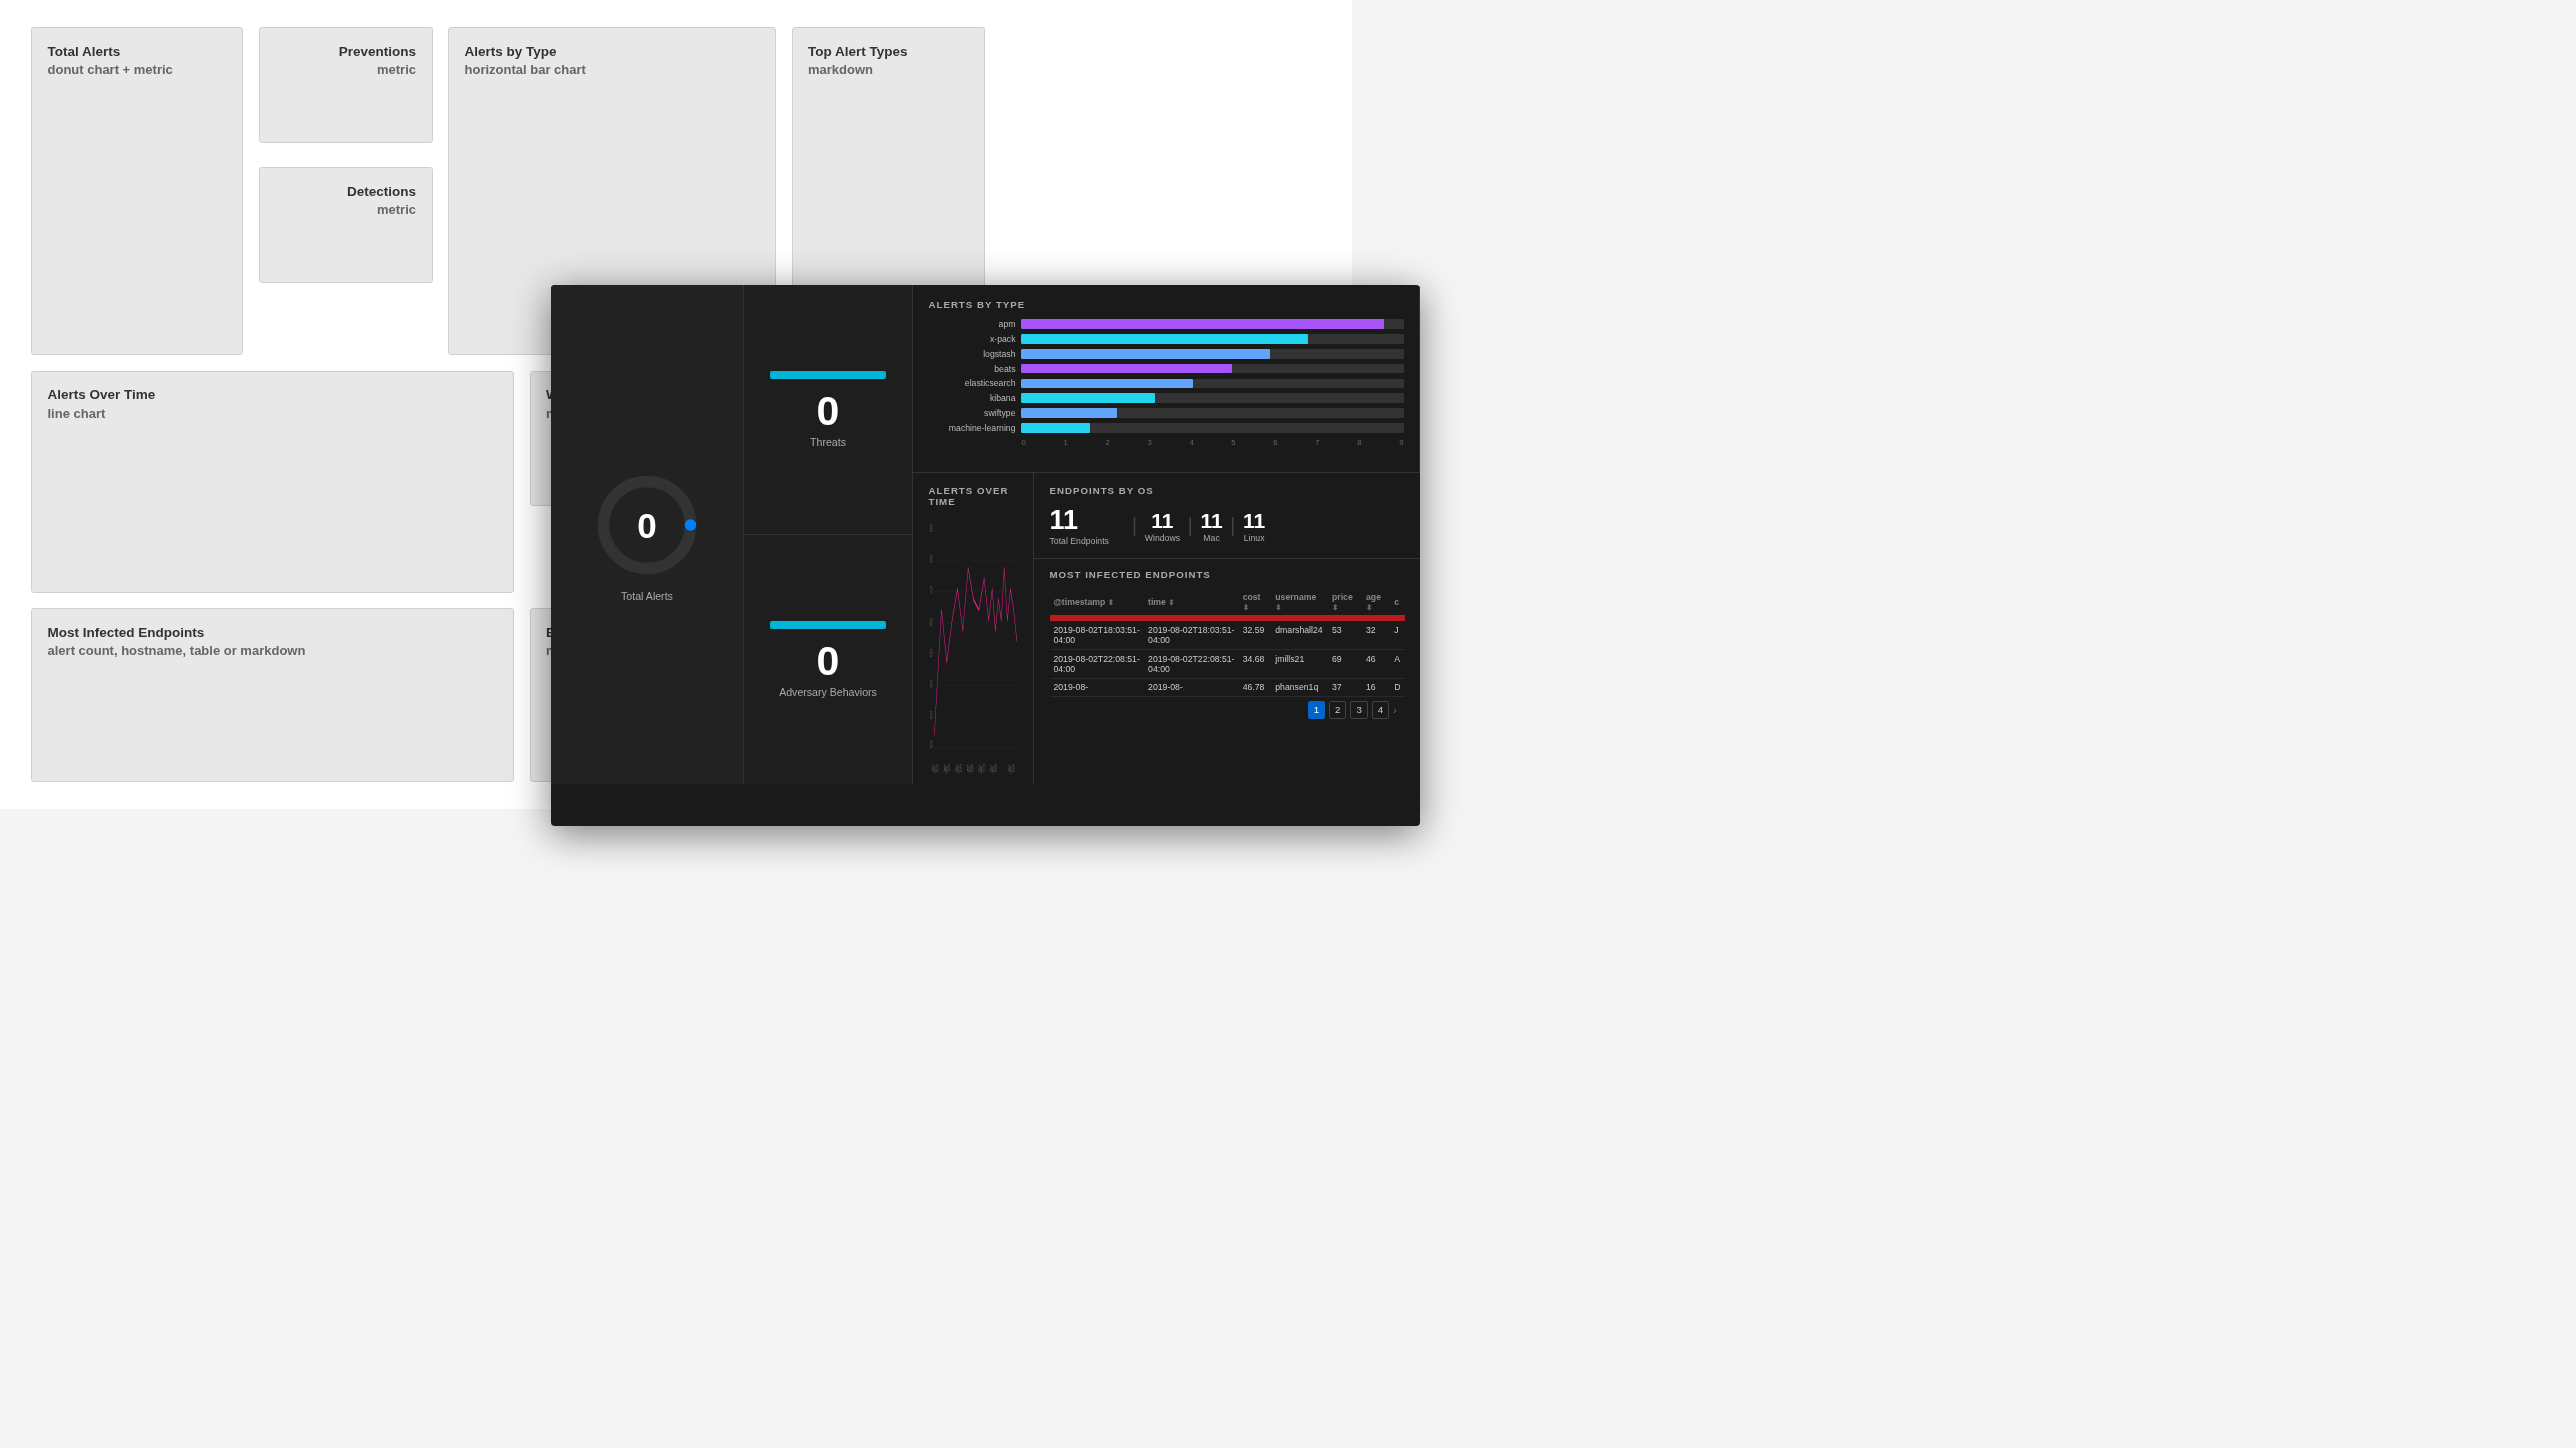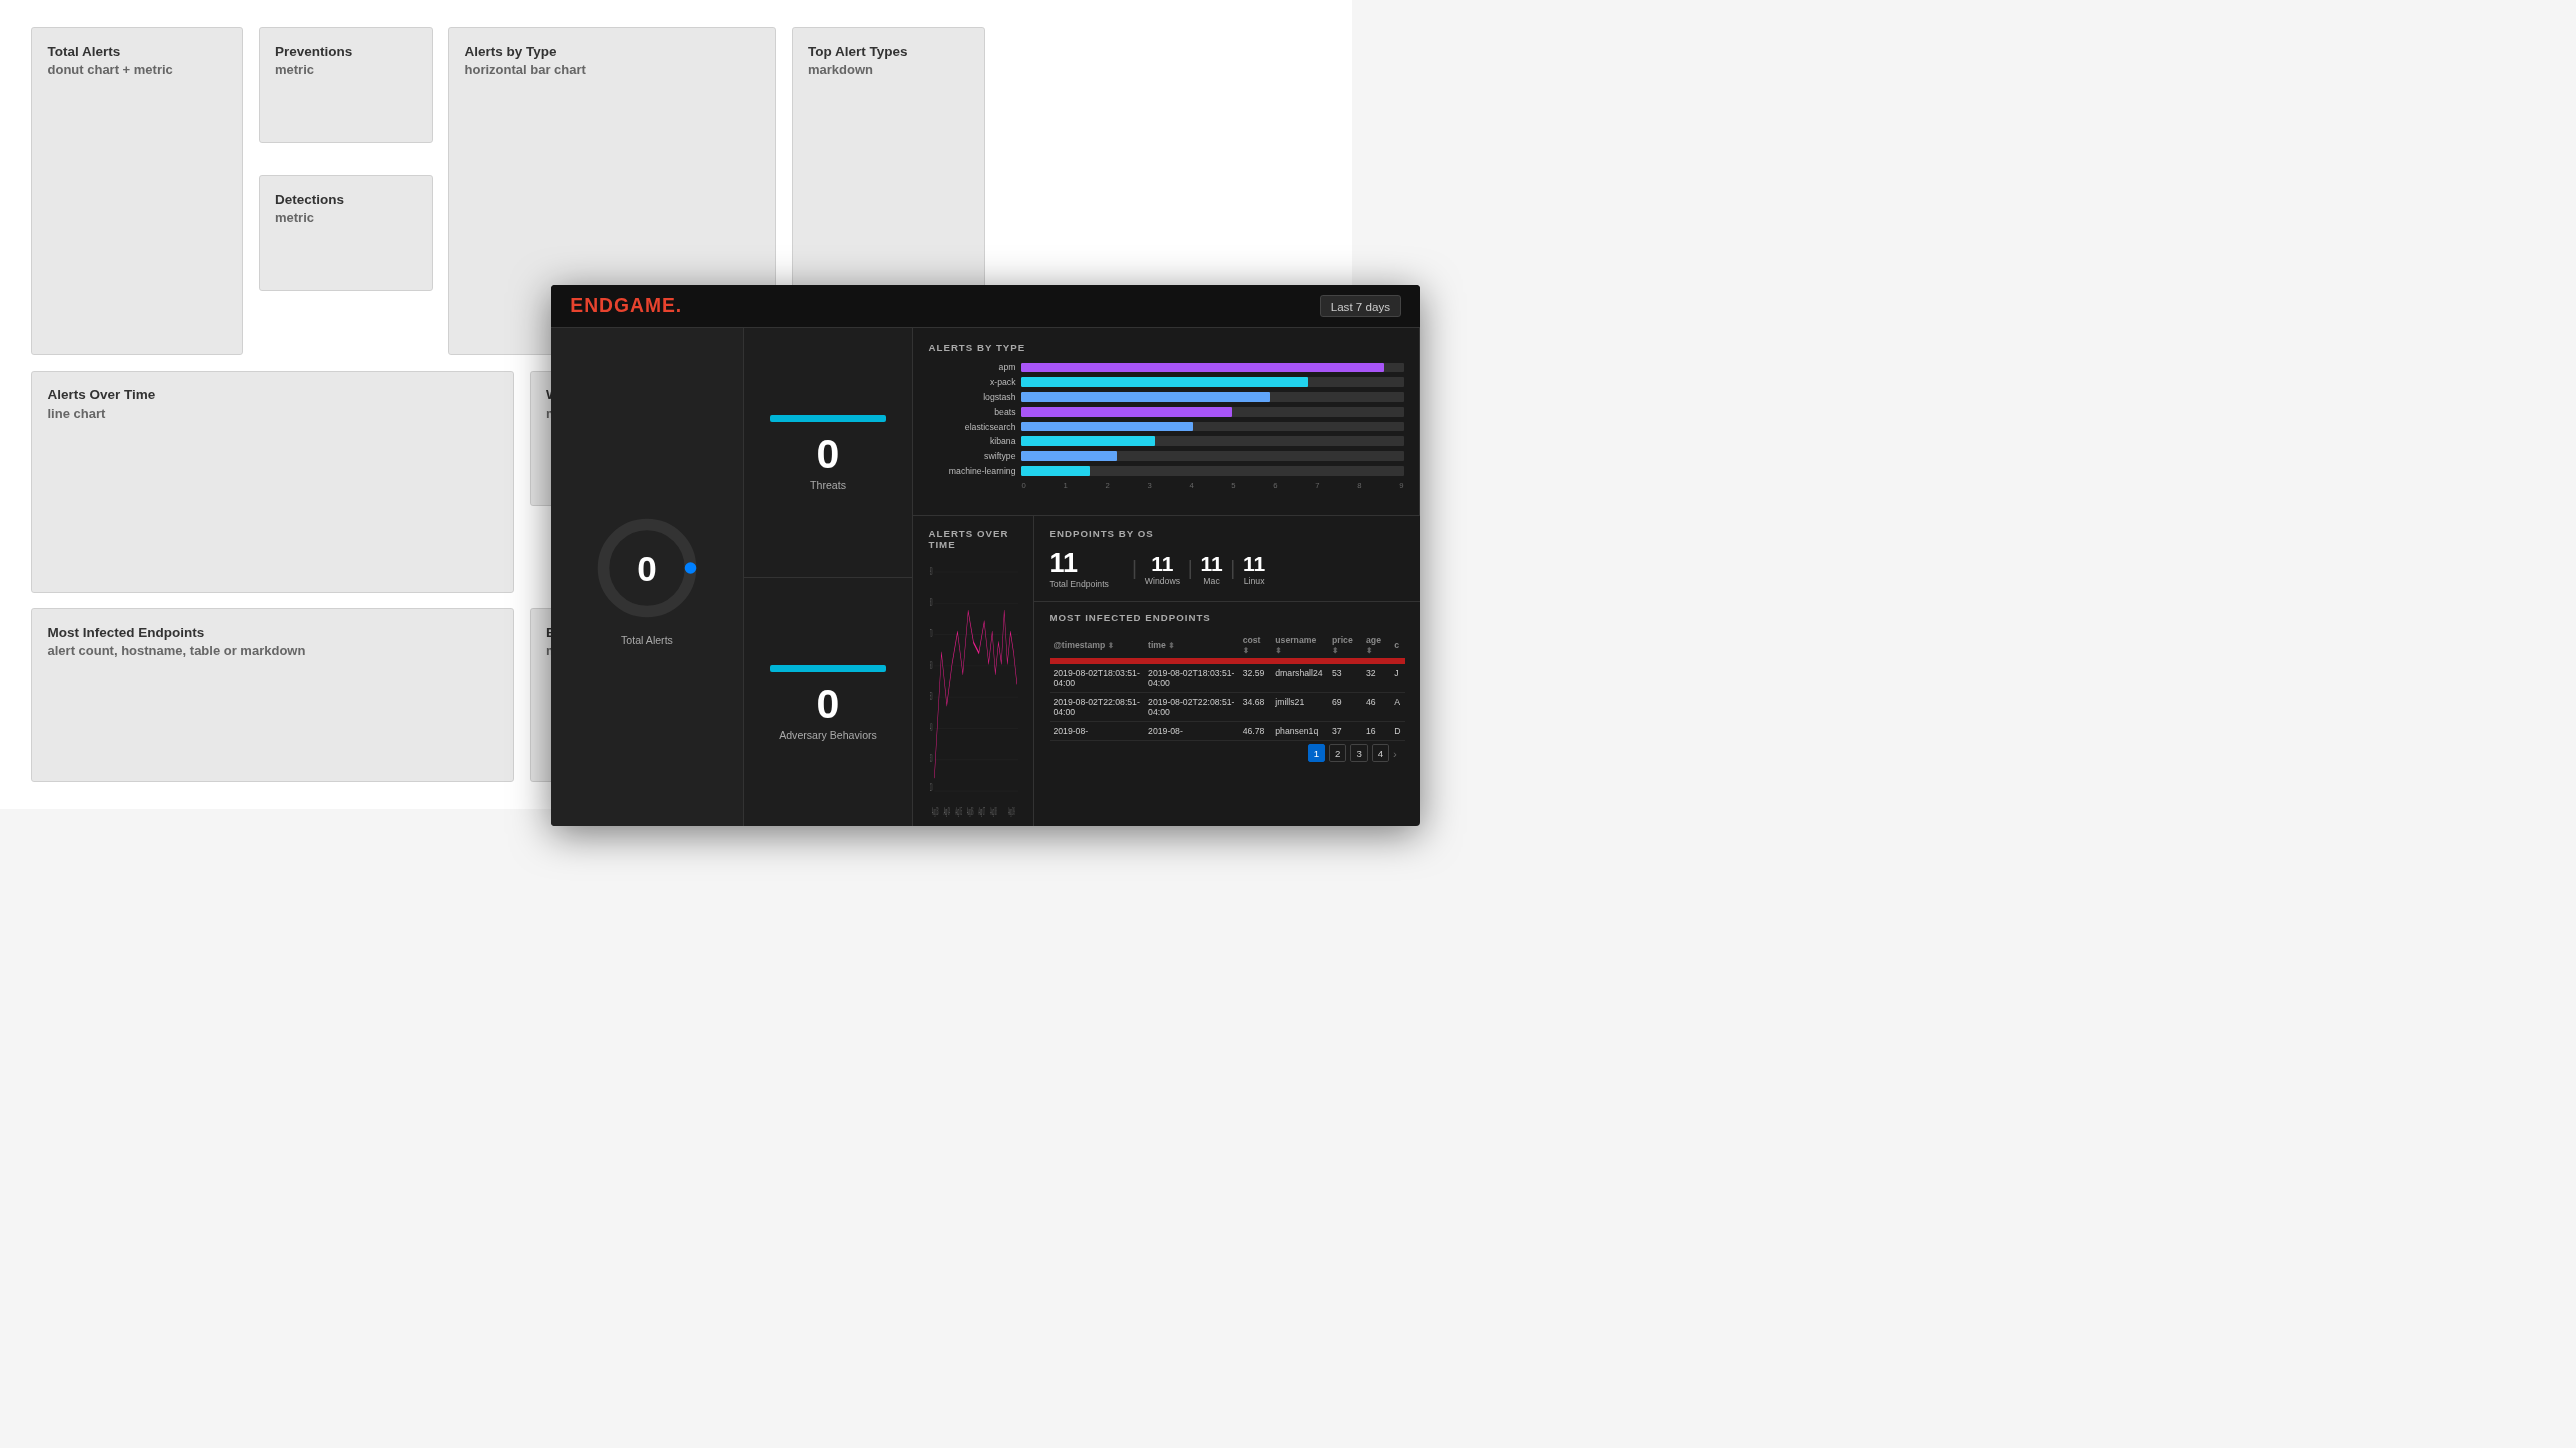--- a/index.html
+++ b/index.html
@@ -63,21 +63,22 @@
       font-size: 13px;
       color: #666;
       font-weight: bold;
     }
 
     .panel-total-alerts { width: 212px; height: 328px; }
     .panel-preventions-detections {
       width: 174px;
       display: flex;
       flex-direction: column;
-      gap: 32px;
+      gap: 24px;
+      text-align: right;
     }
     .panel-preventions { height: 116px; }
     .panel-detections { height: 116px; }
     .panel-alerts-by-type { width: 328px; height: 328px; }
     .panel-top-alert-types { width: 193px; height: 328px; }
 
     .panel-alerts-over-time { width: 483px; height: 222px; }
     .panel-windows { width: 155px; height: 135px; }
     .panel-mac { width: 155px; height: 135px; }
     .panel-linux { width: 155px; height: 135px; }
@@ -491,26 +492,20 @@
     </div>
     <div class="kb-panel panel-endpoints">
       <div class="kb-panel-title">Endpoints</div>
       <div class="kb-panel-subtitle">metric</div>
     </div>
   </div>
 </div>
 
 <div class="endgame-overlay">
 
-  <div class="endgame-header">
-    <div class="endgame-logo">
-      <span>ENDGAME</span><span style="color:#e8432e;">.</span>
-    </div>
-    <div class="endgame-time-filter">Last 7 days</div>
-  </div>
 
   <div class="endgame-body">
 
     <div class="eg-col-left">
       <div class="eg-donut-area">
         <svg viewBox="0 0 120 120">
           <circle cx="60" cy="60" r="45" fill="none" stroke="#333" stroke-width="12"></circle>
           <circle cx="60" cy="60" r="45" fill="none" stroke="#0080ff" stroke-width="12" stroke-dasharray="0 283" stroke-linecap="round"></circle>
         </svg>
         <div class="eg-donut-center">

